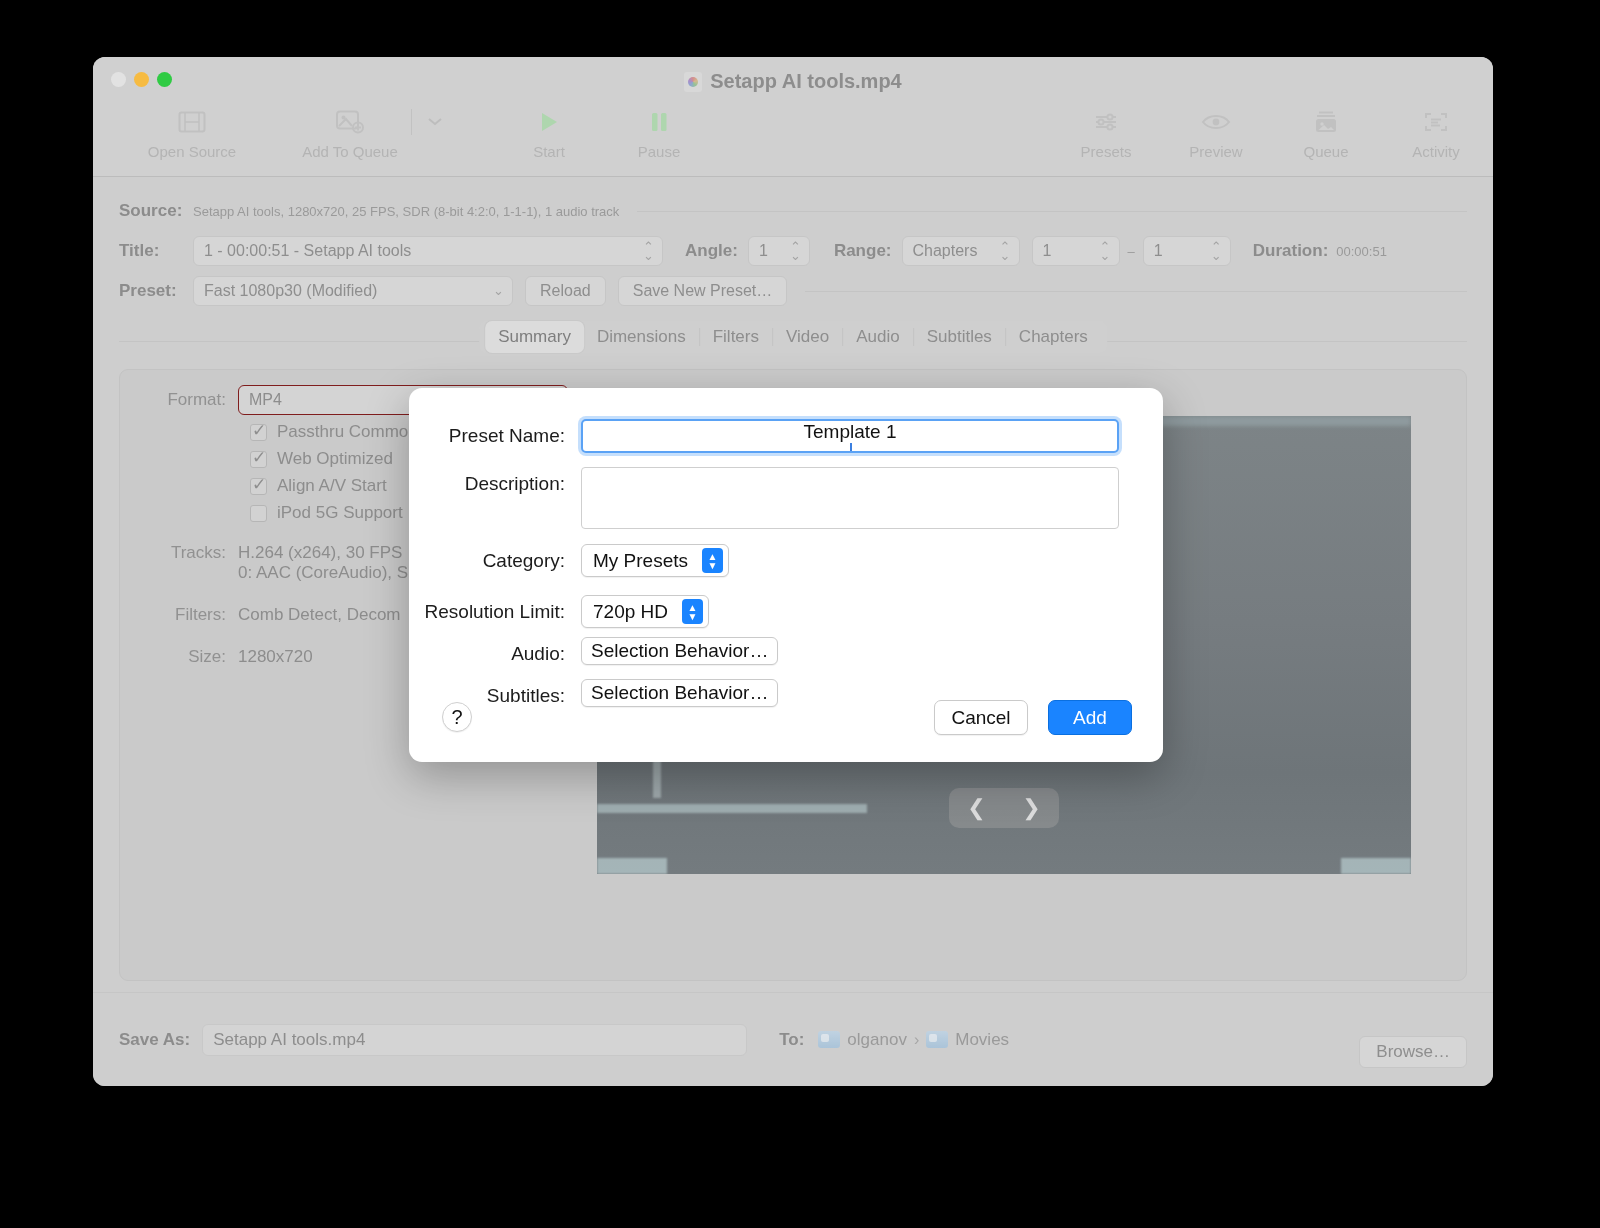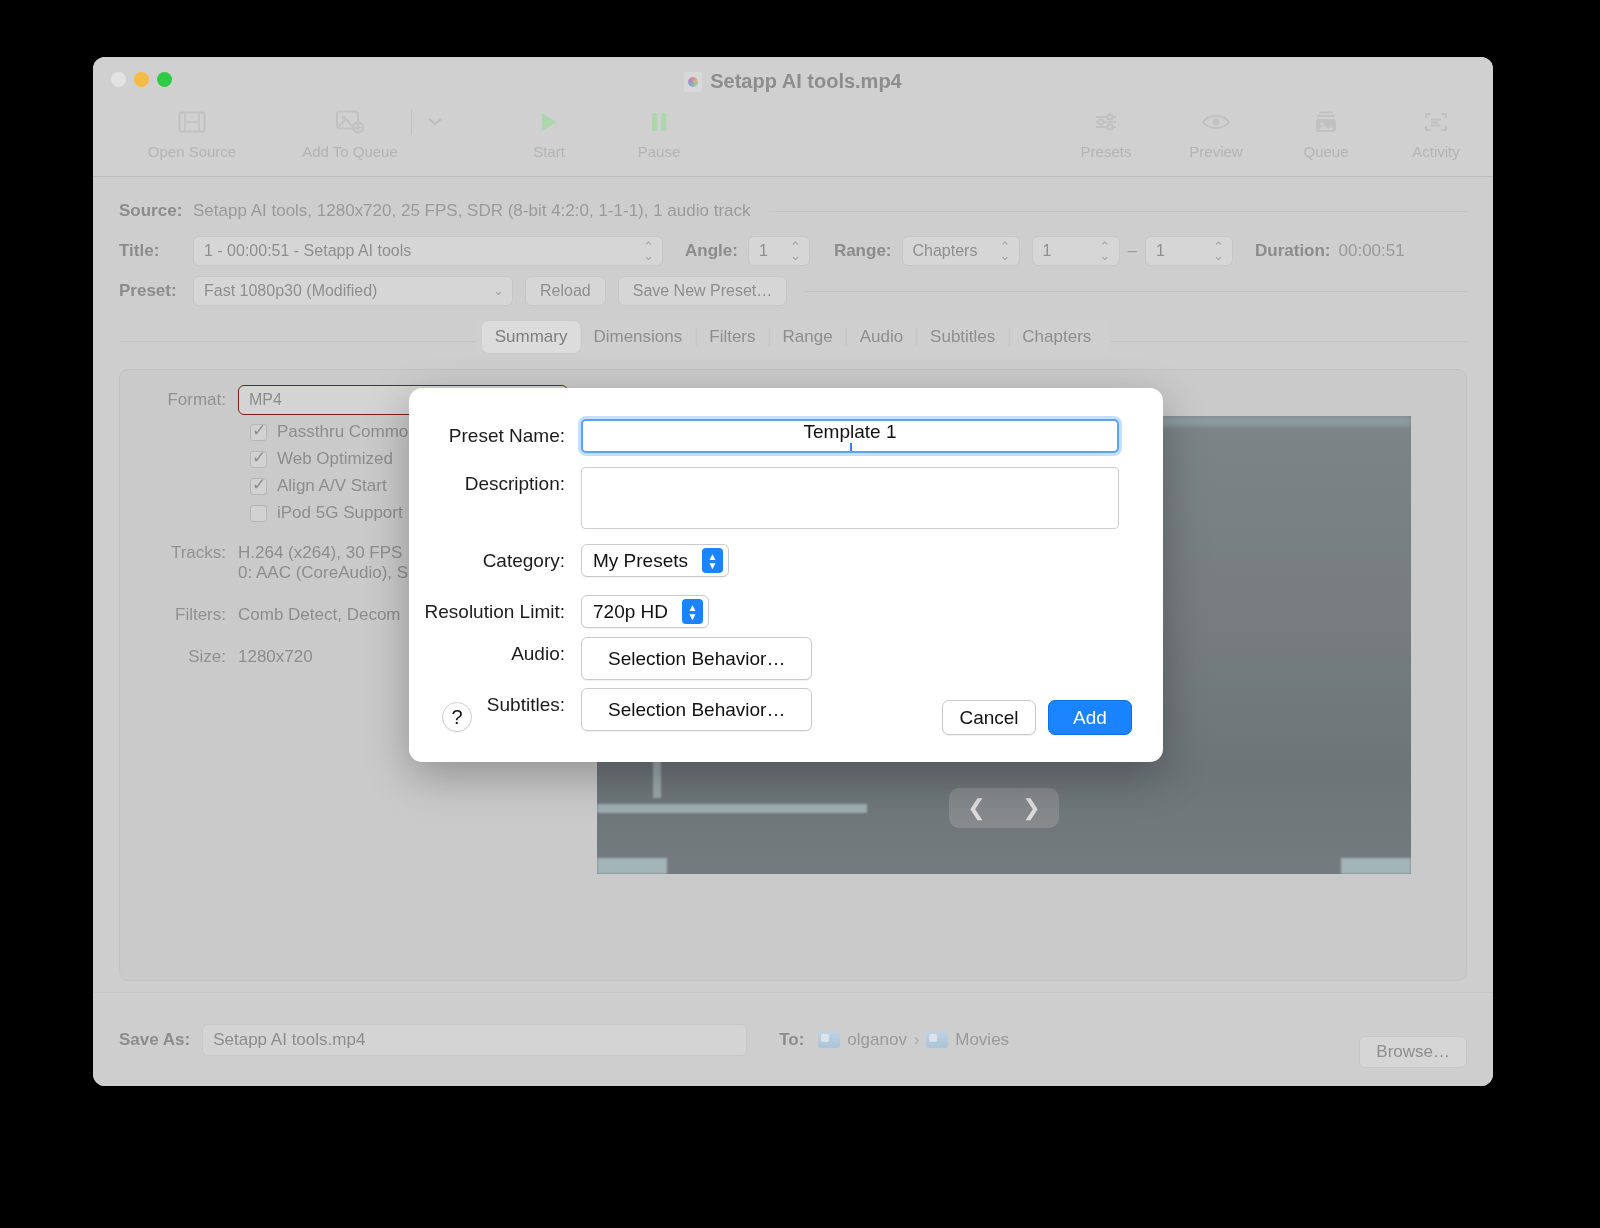--- a/index.html
+++ b/index.html
@@ -61,21 +61,21 @@
   .tool-btn .lbl { white-space: nowrap; }
   .tool-btn.green .glyph svg { fill: #aed6ae; }
   .tb-sep { width:1px; height:26px; background:#c2c2c2; margin: 2px 6px 0 6px; }
 
   .chev-btn { width: 34px; display:flex; align-items:center; justify-content:center; height:30px; }
 
   
   .info-area { padding: 14px 26px 0 26px; }
   .row { display: flex; align-items: center; height: 40px; }
   .lbl-bold { font-size: 17px; font-weight: bold; color: #8c8c8c; }
-  .val { font-size: 17px; color: #9a9a9a; }
+  .val { font-size: 13px; color: #9a9a9a; }
 
   .lbl-w { width: 74px; text-align: left; }
 
   .popup {
     height: 30px; background: #d6d6d6; border: 1px solid #c6c6c6;
     border-radius: 6px; display: flex; align-items: center;
     padding: 0 8px 0 10px; color: #8e8e8e; font-size: 16px;
     position: relative; justify-content: space-between;
   }
   .popup .txt { white-space: nowrap; overflow: hidden; }
@@ -235,31 +235,31 @@
     display:flex; align-items:center; padding: 0 5px 0 11px;
     font-size: 19px; color:#111; box-shadow: 0 1px 1px rgba(0,0,0,.06);
   }
   .m-select .sv { margin-right: 14px; white-space: nowrap; }
   .stepper-blue {
     width: 21px; height: 25px; border-radius: 4px; background:#1a84ff;
     display:flex; flex-direction:column; align-items:center; justify-content:center;
     color:#fff; font-size:10px; line-height:9px; flex:none;
   }
   .m-btn {
-    height: 43px; border:1px solid #cacaca; border-radius: 6px; background:#fff;
-    display:flex; align-items:center; justify-content:flex-end; padding: 0 26px;
+    height: 28px; border:1px solid #cacaca; border-radius: 6px; background:#fff;
+    display:flex; align-items:center; justify-content:flex-end; padding: 0 9px;
     font-size: 19px; color:#111; box-shadow: 0 1px 1px rgba(0,0,0,.06);
   }
   .help-btn {
     position:absolute; left: 33px; bottom: 30px;
     width: 30px; height: 30px; border-radius:50%; border:1px solid #d0d0d0;
     background:#fff; display:flex; align-items:center; justify-content:center;
     font-size: 20px; color:#111; box-shadow: 0 1px 1px rgba(0,0,0,.06);
   }
-  .m-actions { position:absolute; right: 31px; bottom: 27px; display:flex; gap: 12px; }
+  .m-actions { position:absolute; right: 31px; bottom: 27px; display:flex; gap: 20px; }
   .btn-cancel {
     min-width: 94px; height: 35px; border-radius:7px; border:1px solid #cacaca;
     background:#fff; color:#111; font-size:19px;
     display:flex; align-items:center; justify-content:center;
     box-shadow: 0 1px 1px rgba(0,0,0,.06);
   }
   .btn-add {
     min-width: 84px; height: 35px; border-radius:7px; border:1px solid #0a6fe0;
     background:#1a84ff; color:#fff; font-size:19px;
     display:flex; align-items:center; justify-content:center;
@@ -446,21 +446,21 @@
   </div>
 
   <div class="tabs-wrap">
     <div class="tabs-line"></div>
     <div class="tabs">
       <div class="tab active"><span>Summary</span></div>
       <div class="tab"><span>Dimensions</span></div>
       <div class="tab-div"></div>
       <div class="tab"><span>Filters</span></div>
       <div class="tab-div"></div>
-      <div class="tab"><span>Range</span></div>
+      <div class="tab"><span>Video</span></div>
       <div class="tab-div"></div>
       <div class="tab"><span>Audio</span></div>
       <div class="tab-div"></div>
       <div class="tab"><span>Subtitles</span></div>
       <div class="tab-div"></div>
       <div class="tab"><span>Chapters</span></div>
     </div>
   </div>
 
   <div class="panel">

